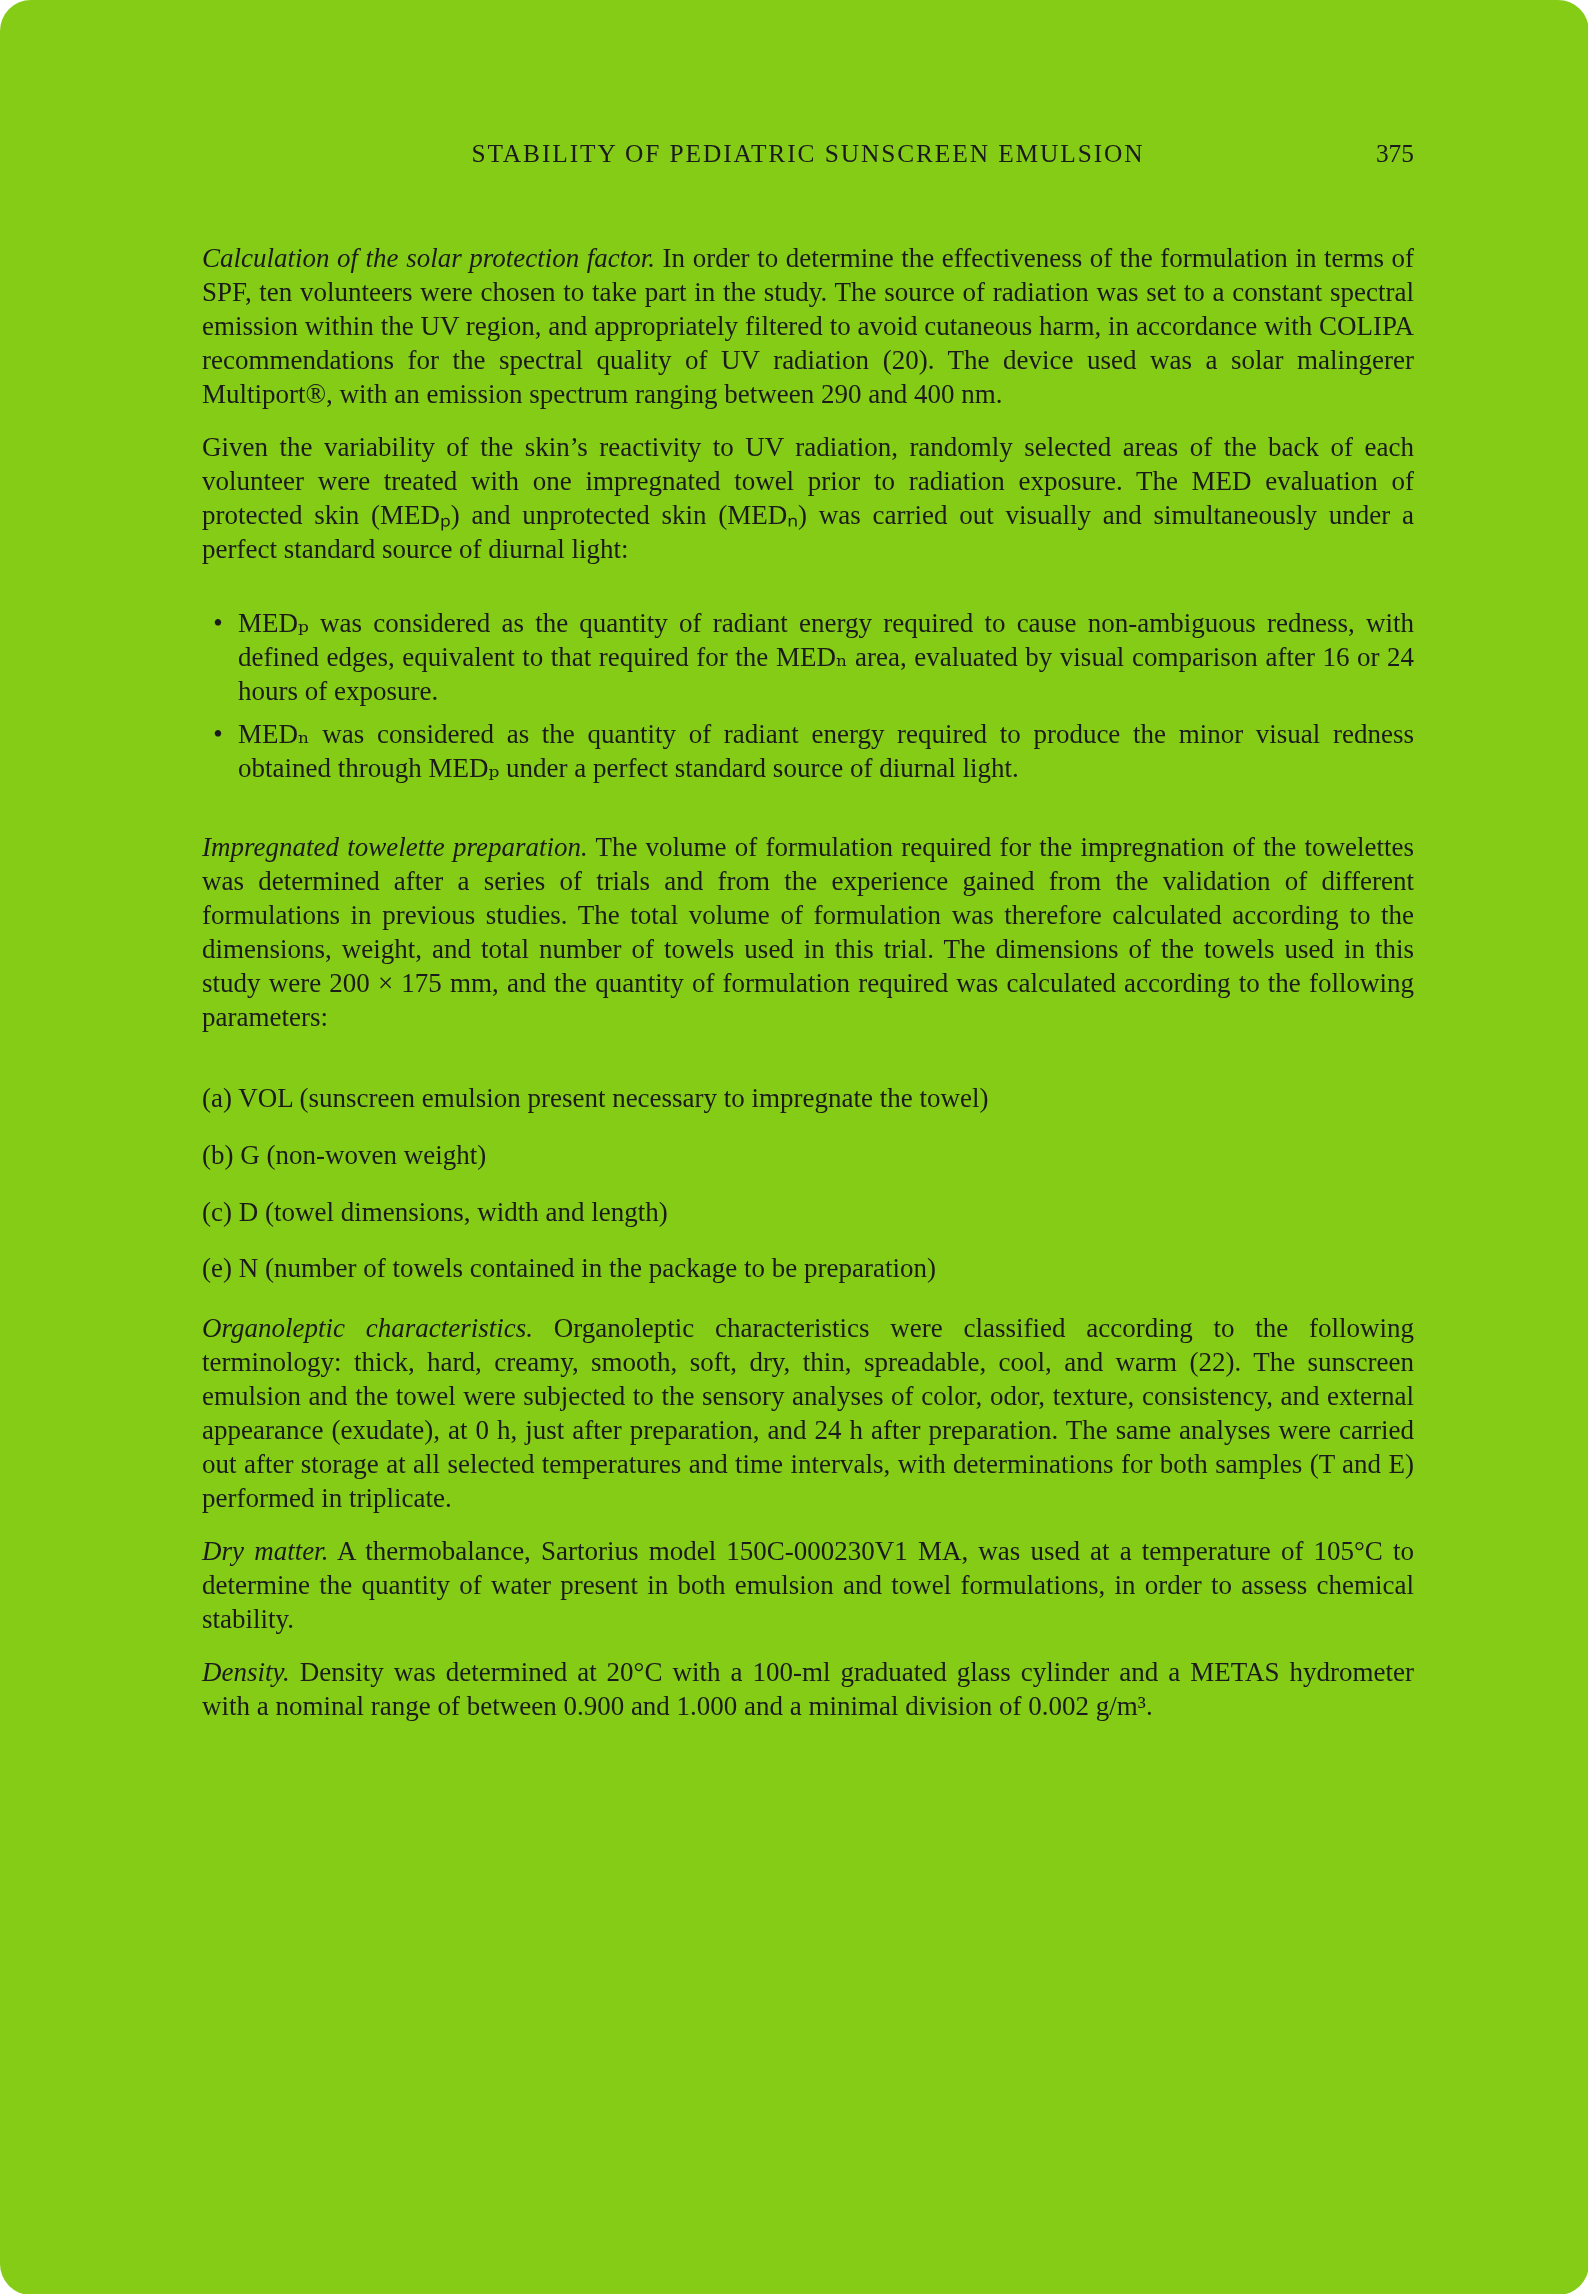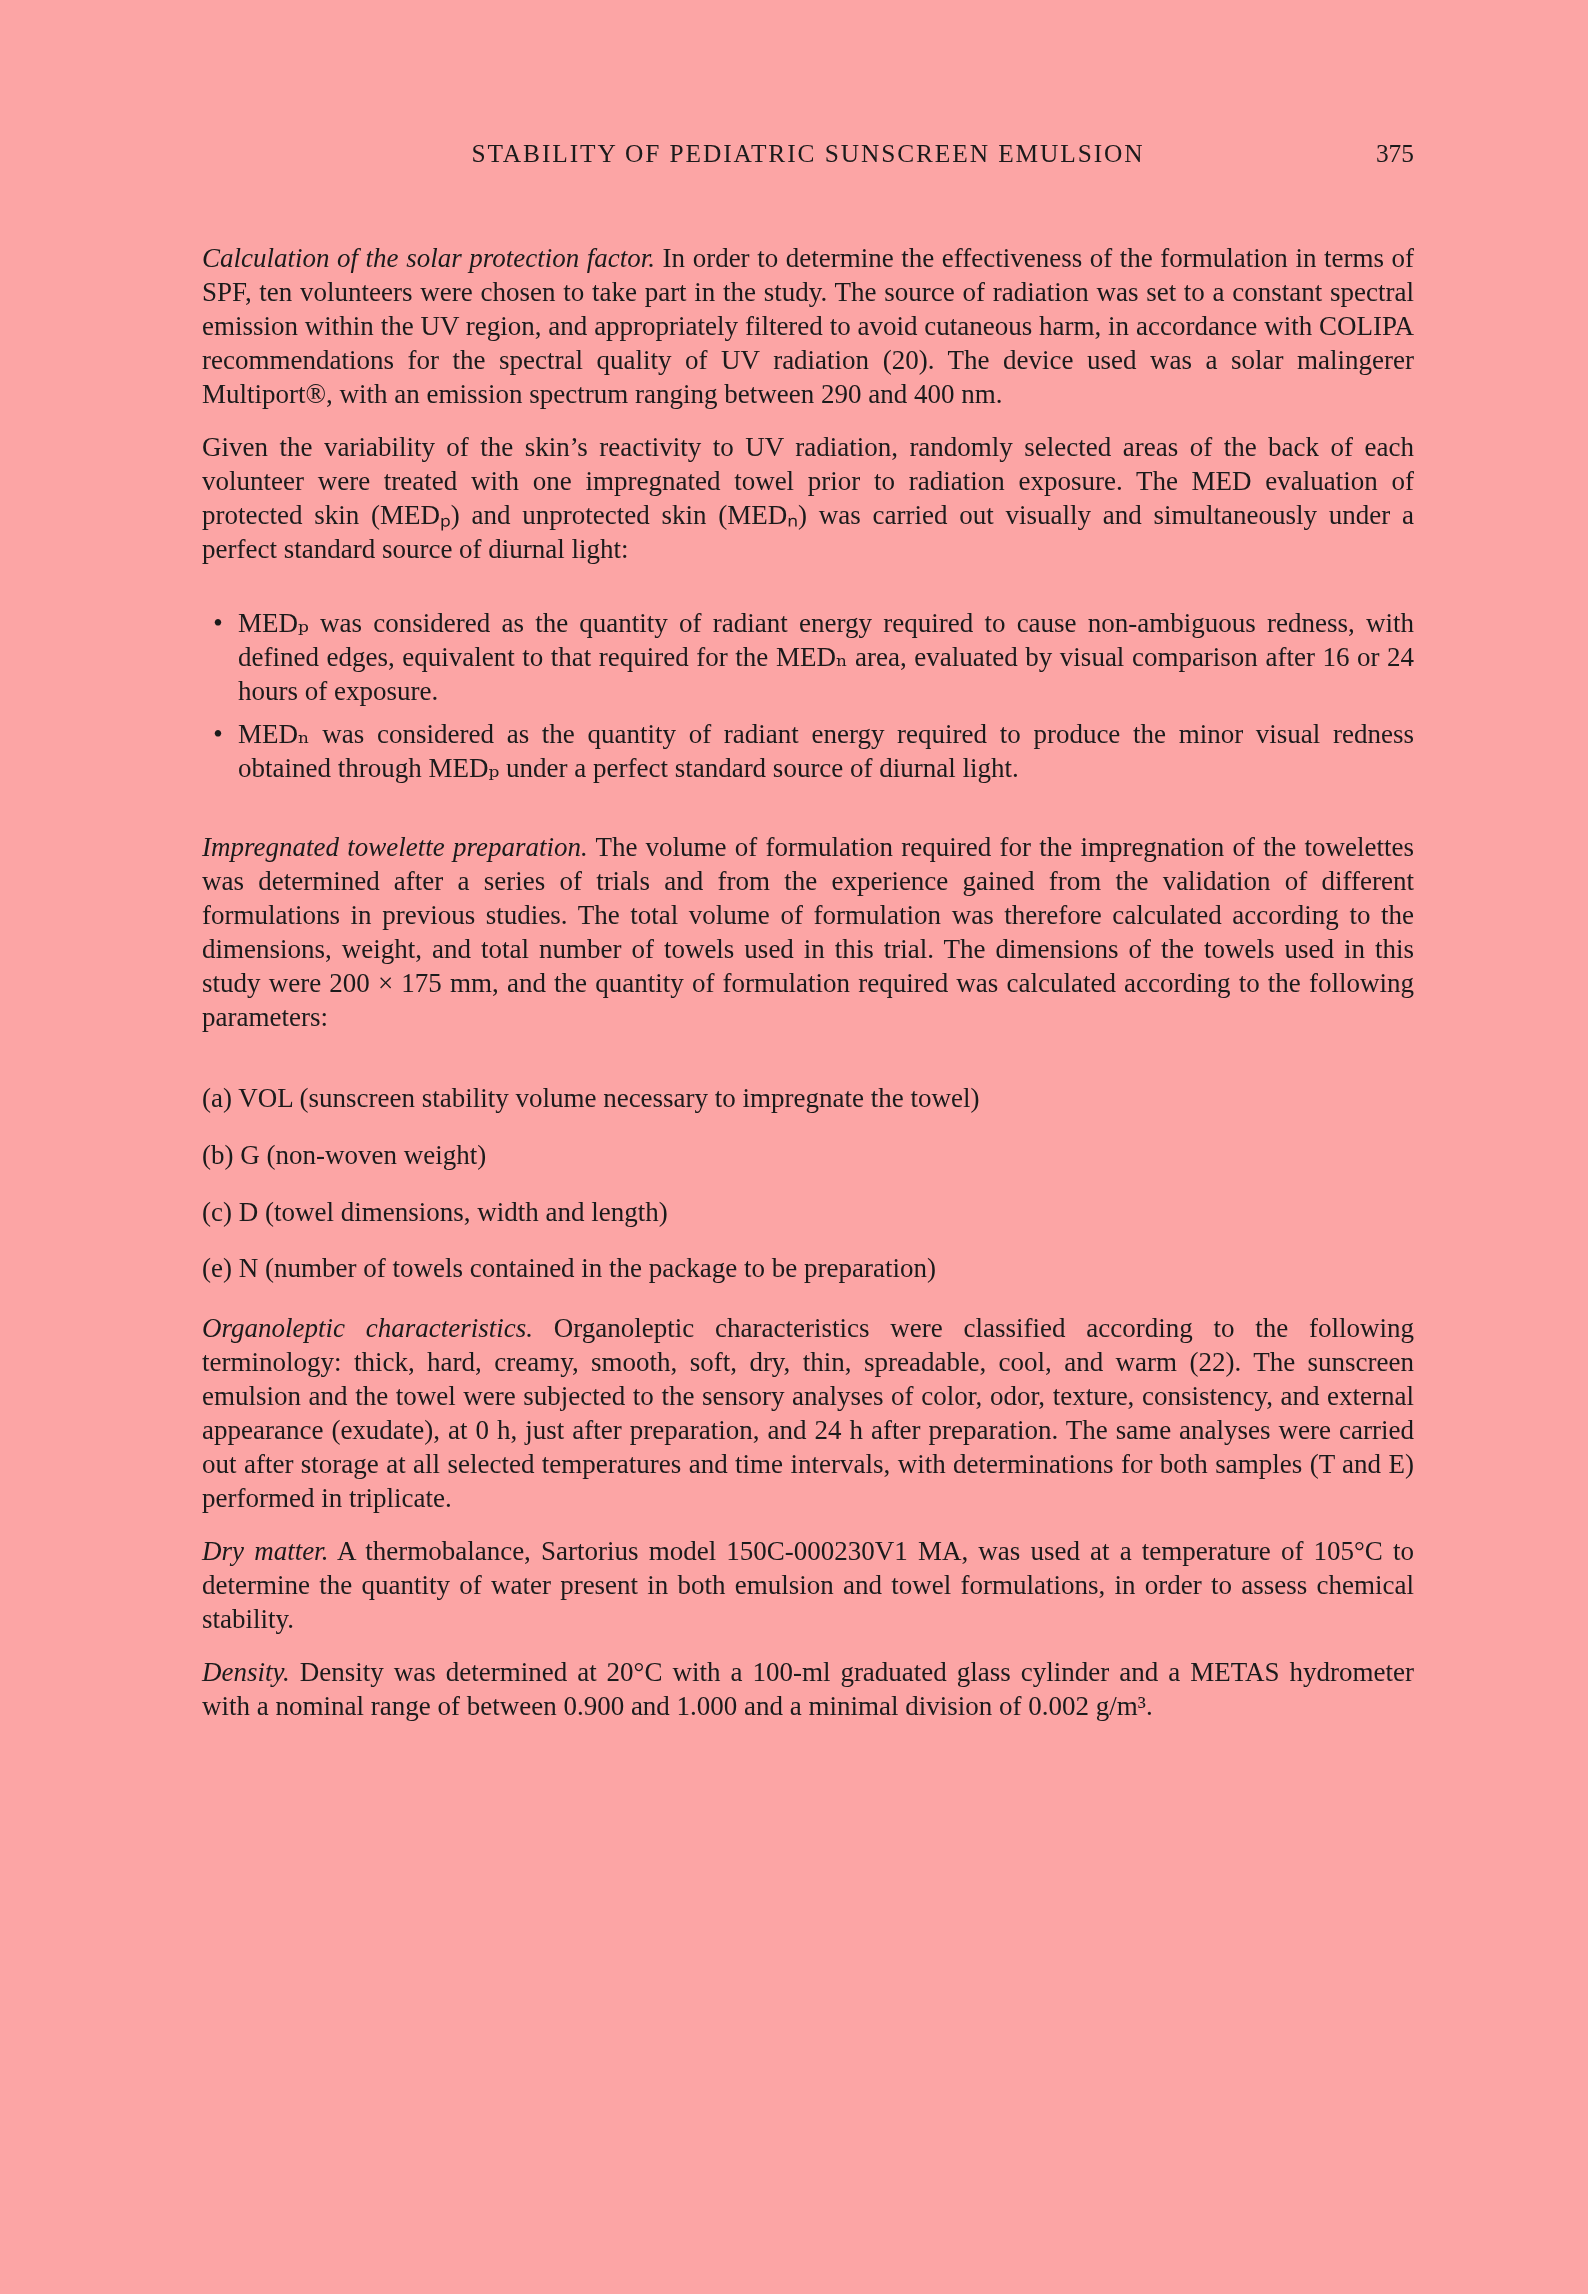--- a/index.html
+++ b/index.html
@@ -8,21 +8,22 @@
     width: 1589px;
     height: 2295px;
     font-family: "Liberation Serif", "DejaVu Serif", "DejaVu Sans", serif;
     color: #1b1b1b;
     overflow: hidden;
   }
   .page {
     width: 100%;
     height: 100%;
     padding: 139px 175px 94px 202px;
-    background: #fca5a5;
+    background: #84cc16;
+    border-radius: 31px;
   }
   .running-head {
     position: relative;
     text-align: center;
     font-size: 25.4px;
     letter-spacing: 1.9px;
     margin-bottom: 73px;
     white-space: nowrap;
   }
   .page-num {
@@ -86,21 +87,21 @@
     </li>
     <li class="bullet-item">
       <span class="bullet">•</span>
       <span class="bullet-text">MEDₙ was considered as the quantity of radiant energy required to produce the minor visual redness obtained through MEDₚ under a perfect standard source of diurnal light.</span>
     </li>
   </ul>
 
   <p class="para mb48"><span class="lead">Impregnated towelette preparation.</span><span> The volume of formulation required for the impregnation of the towelettes was determined after a series of trials and from the experience gained from the validation of different formulations in previous studies. The total volume of formulation was therefore calculated according to the dimensions, weight, and total number of towels used in this trial. The dimensions of the towels used in this study were 200 × 175 mm, and the quantity of formulation required was calculated according to the following parameters:</span></p>
 
   <div class="param-list">
-    <p class="para param">(a) VOL (sunscreen stability volume necessary to impregnate the towel)</p>
+    <p class="para param">(a) VOL (sunscreen emulsion present necessary to impregnate the towel)</p>
     <p class="para param">(b) G (non-woven weight)</p>
     <p class="para param">(c) D (towel dimensions, width and length)</p>
     <p class="para param">(e) N (number of towels contained in the package to be preparation)</p>
   </div>
 
   <p class="para mb20"><span class="lead">Organoleptic characteristics.</span><span> Organoleptic characteristics were classified according to the following terminology: thick, hard, creamy, smooth, soft, dry, thin, spreadable, cool, and warm (22). The sunscreen emulsion and the towel were subjected to the sensory analyses of color, odor, texture, consistency, and external appearance (exudate), at 0 h, just after preparation, and 24 h after preparation. The same analyses were carried out after storage at all selected temperatures and time intervals, with determinations for both samples (T and E) performed in triplicate.</span></p>
 
   <p class="para mb20"><span class="lead">Dry matter.</span><span> A thermobalance, Sartorius model 150C-000230V1 MA, was used at a temperature of 105°C to determine the quantity of water present in both emulsion and towel formulations, in order to assess chemical stability.</span></p>
 
   <p class="para"><span class="lead">Density.</span><span> Density was determined at 20°C with a 100-ml graduated glass cylinder and a METAS hydrometer with a nominal range of between 0.900 and 1.000 and a minimal division of 0.002 g/m³.</span></p>

